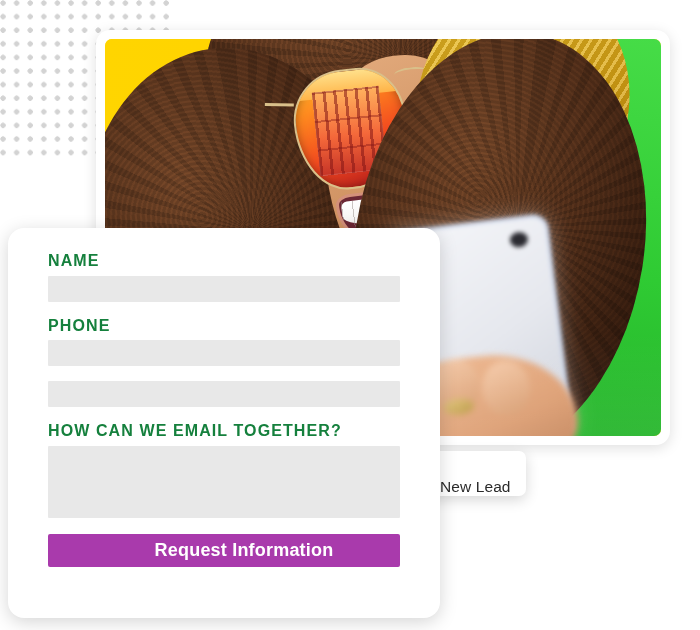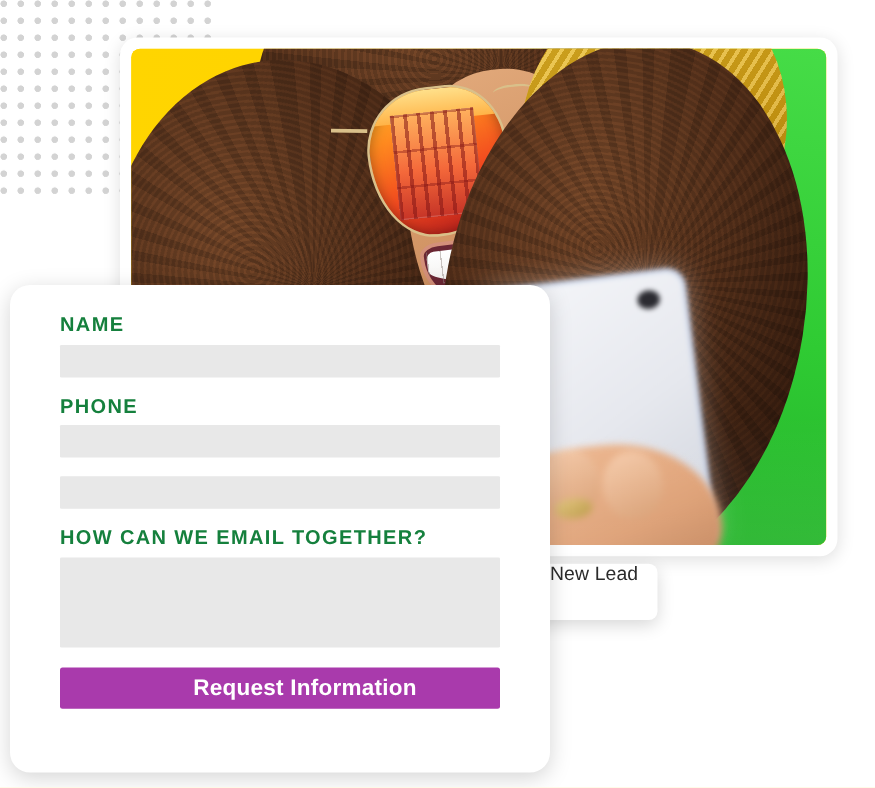--- a/index.html
+++ b/index.html
@@ -246,21 +246,21 @@
   #new-lead-badge {
     position: absolute;
     left: 395px;
     top: 451px;
     width: 131px;
     height: 45px;
     background: #ffffff;
     border-radius: 7px;
     box-shadow: 0 4px 14px rgba(0,0,0,0.16);
     display: flex;
-    align-items: flex-start;
+    align-items: flex-end;
     gap: 9px;
     padding-left: 15px;
     box-sizing: border-box;
   }
   #new-lead-badge .check-icon {
     width: 21px; height: 21px;
     flex: 0 0 auto;
     display: block;
   }
   #new-lead-badge .badge-label {

